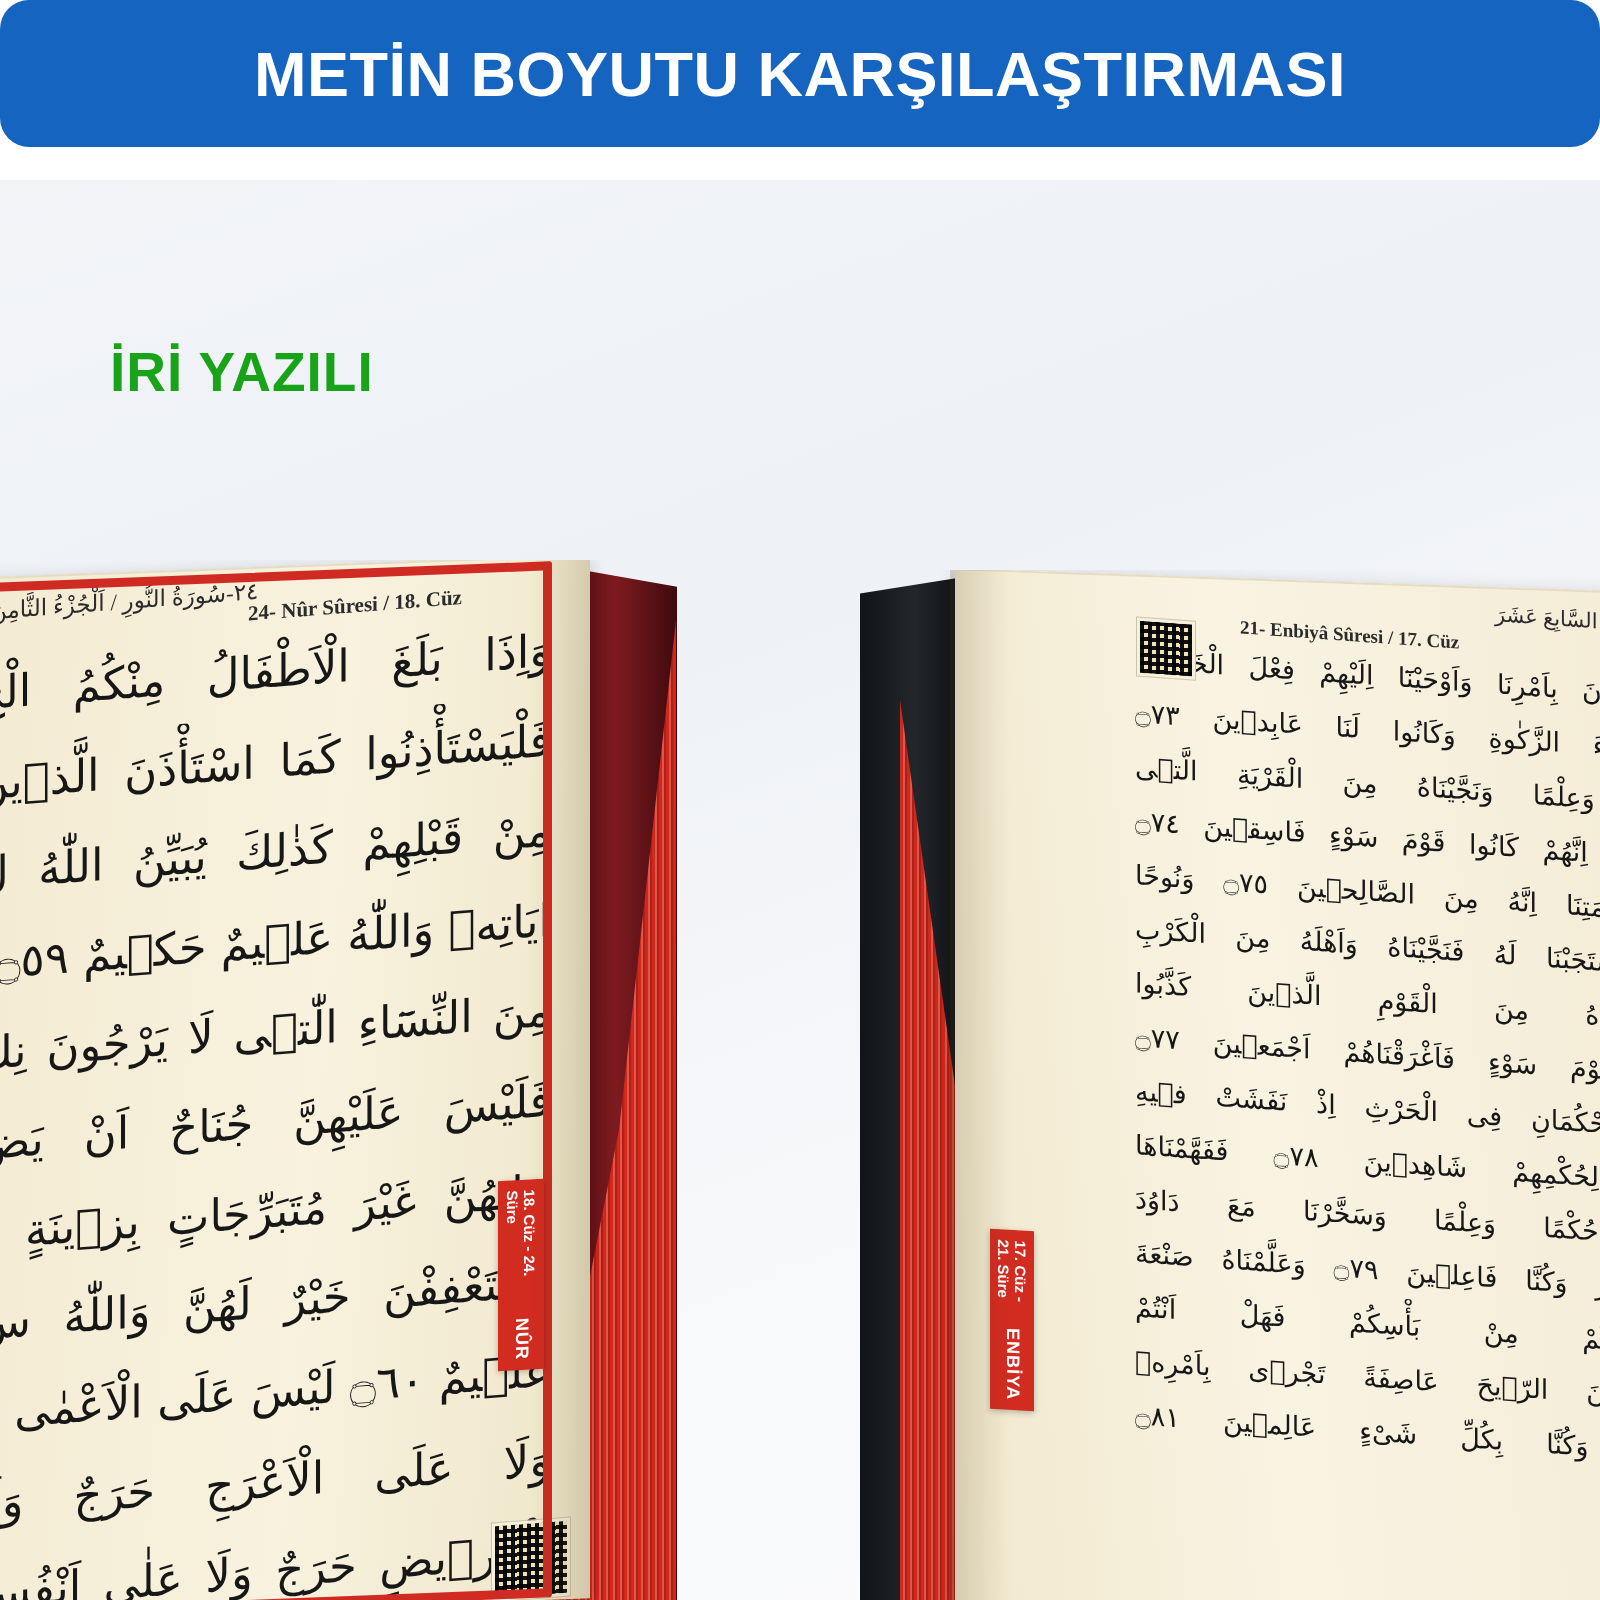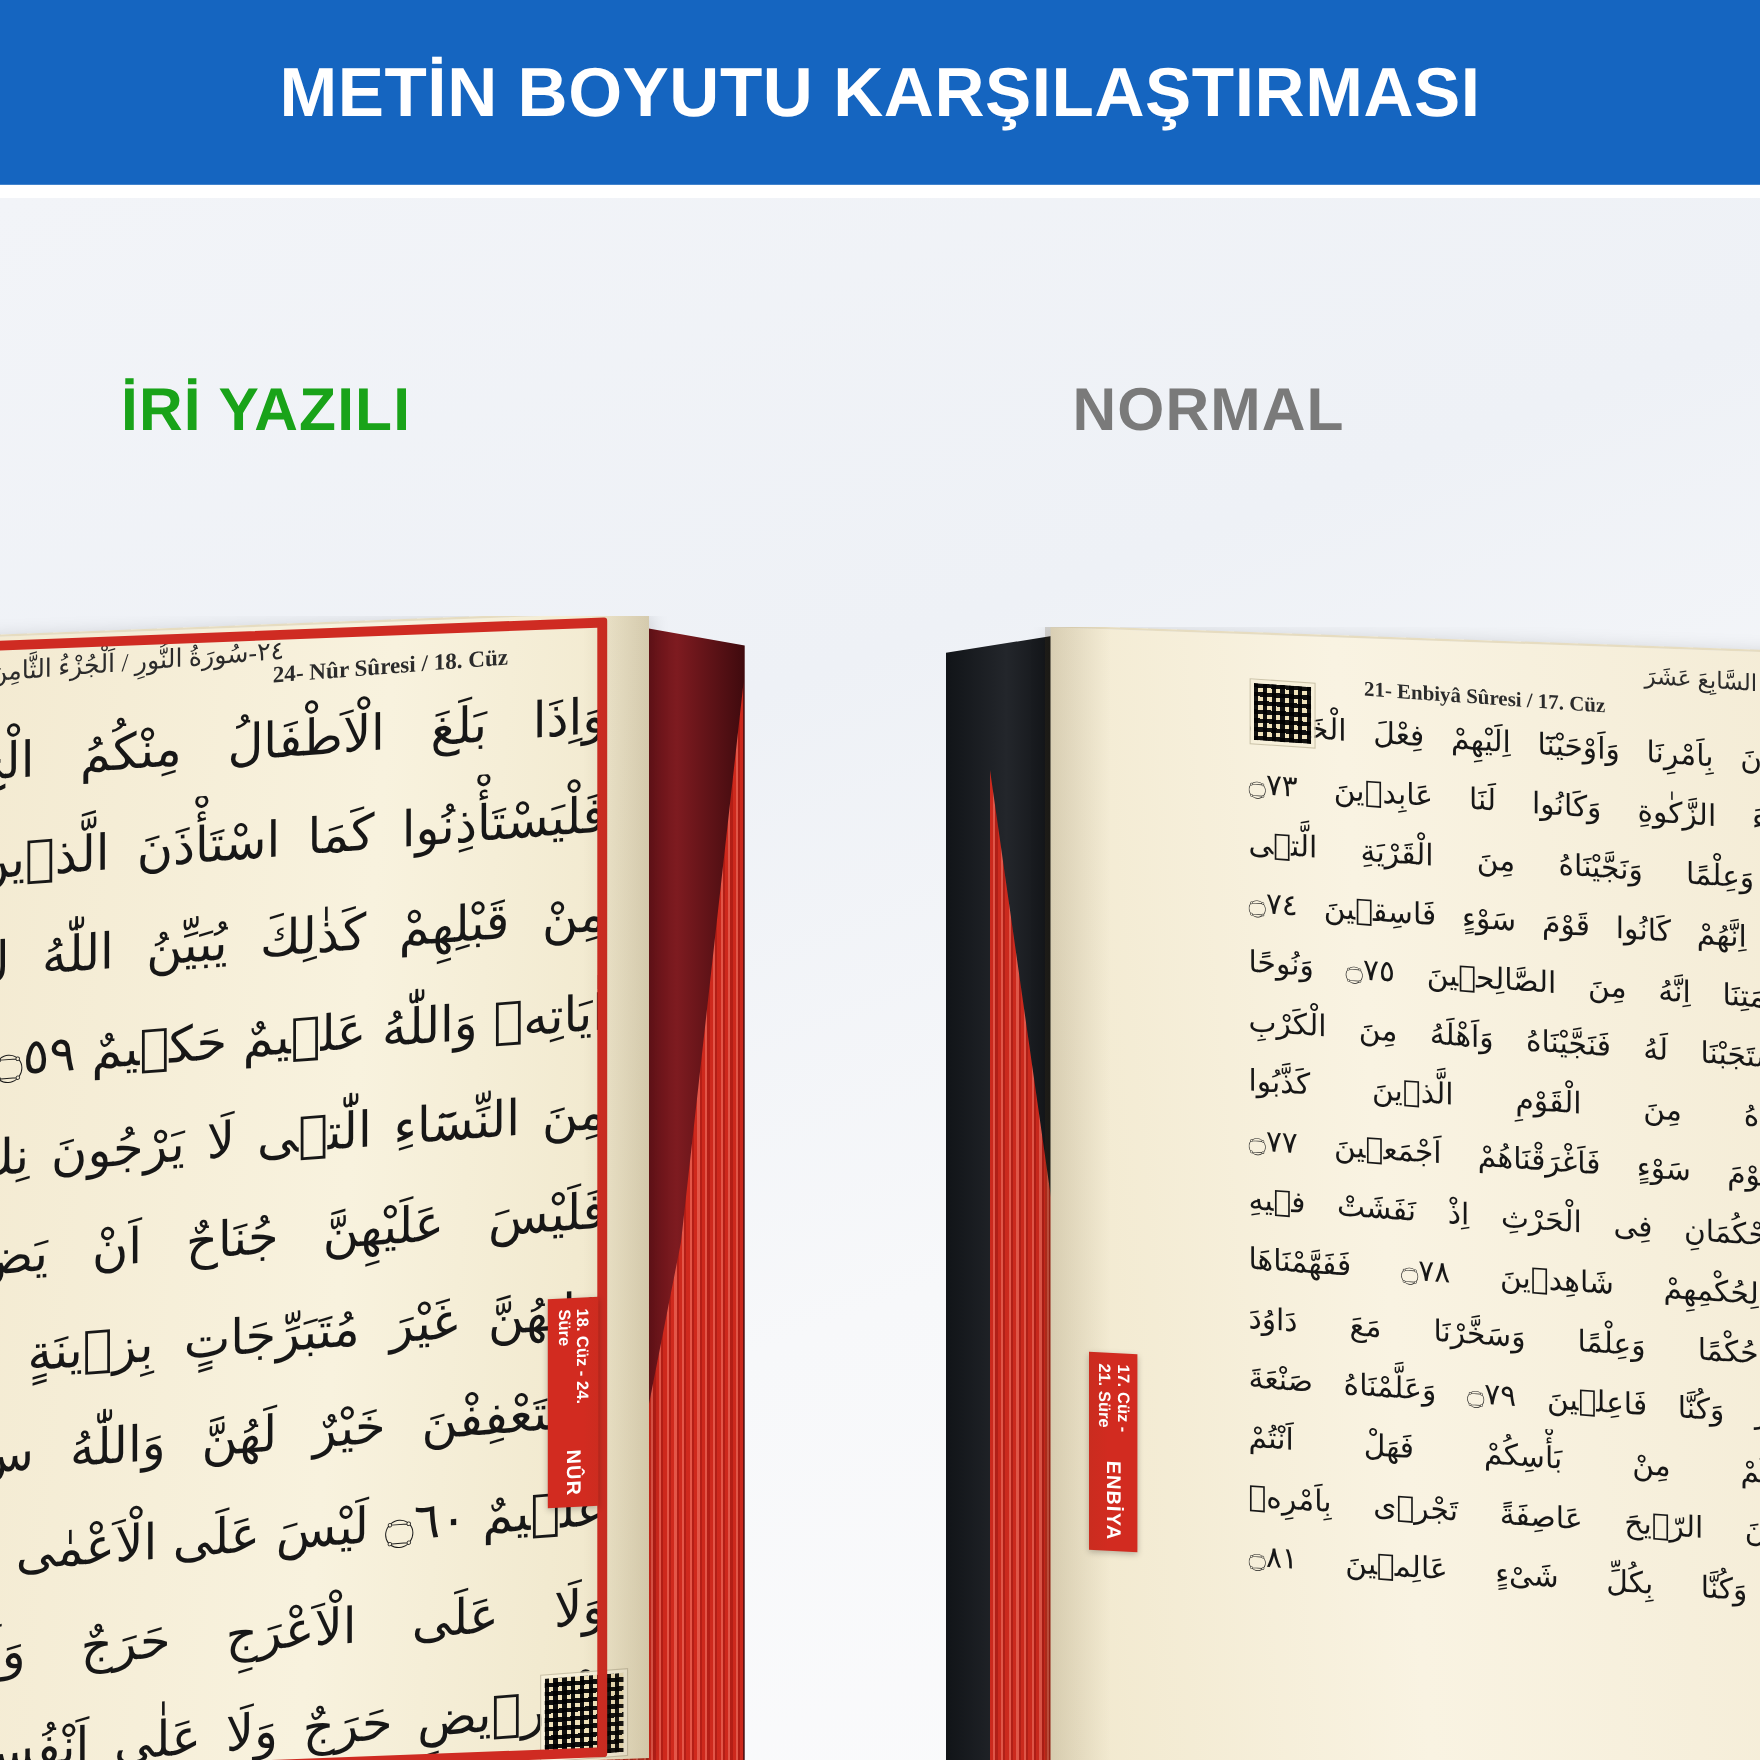--- a/index.html
+++ b/index.html
@@ -14,25 +14,26 @@
     font-family: "Liberation Sans", sans-serif;
     position: relative;
   }
 
   
   .banner {
     position: absolute;
     left: 0;
     top: 0;
     width: 1600px;
-    height: 168px;
+    height: 147px;
     background: #1565c0;
     display: flex;
     align-items: center;
     justify-content: center;
+    border-radius: 29px;
   }
   .banner-title {
     color: #ffffff;
     font-size: 63px;
     font-weight: bold;
     letter-spacing: 0.5px;
     text-align: center;
     font-family: "Liberation Sans", sans-serif;
   }
 
@@ -329,21 +330,20 @@
 </head>
 <body>
 
 <div class="banner">
   <div class="banner-title">METİN BOYUTU KARŞILAŞTIRMASI</div>
 </div>
 
 <div class="stage">
 
   <div class="label label-left">İRİ YAZILI</div>
-  <div class="label label-right">NORMAL</div>
 
   <div class="book book-left">
     <div class="cover-left"></div>
     <div class="fan fan-left"></div>
 
     <div class="page page-left-paper">
       <div class="page-header page-header-left-ar">٢٤-سُورَةُ النُّورِ / اَلْجُزْءُ الثَّامِنَ</div>
       <div class="page-header page-header-left-lat">24- Nûr Sûresi / 18. Cüz</div>
 
       <div class="ar-block ar-left">

